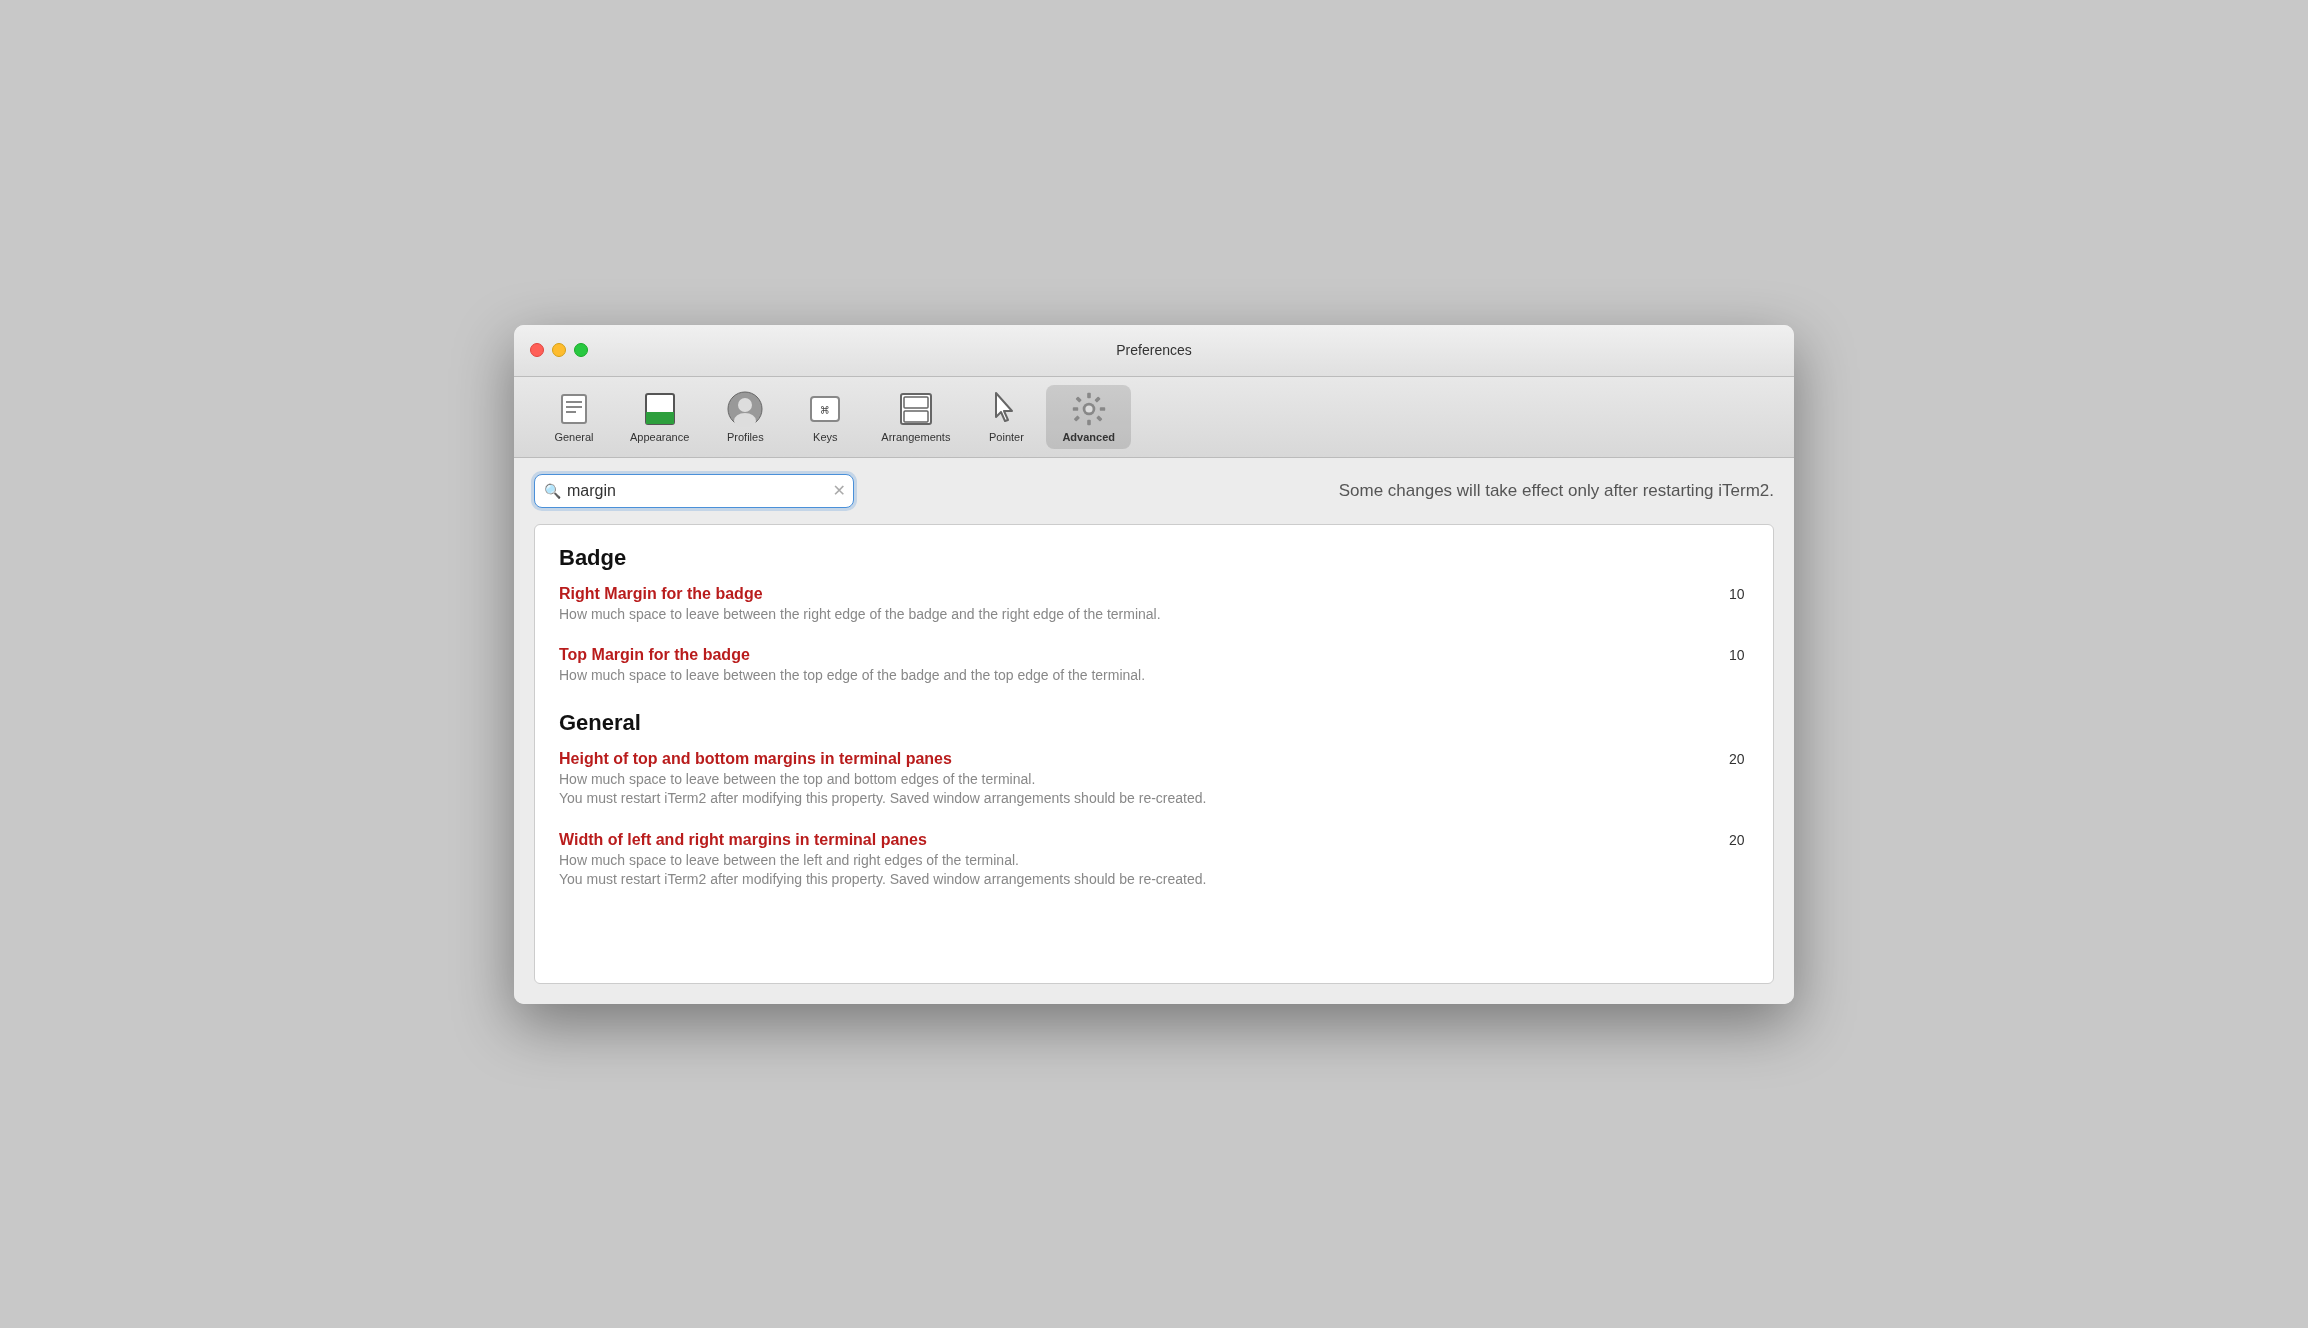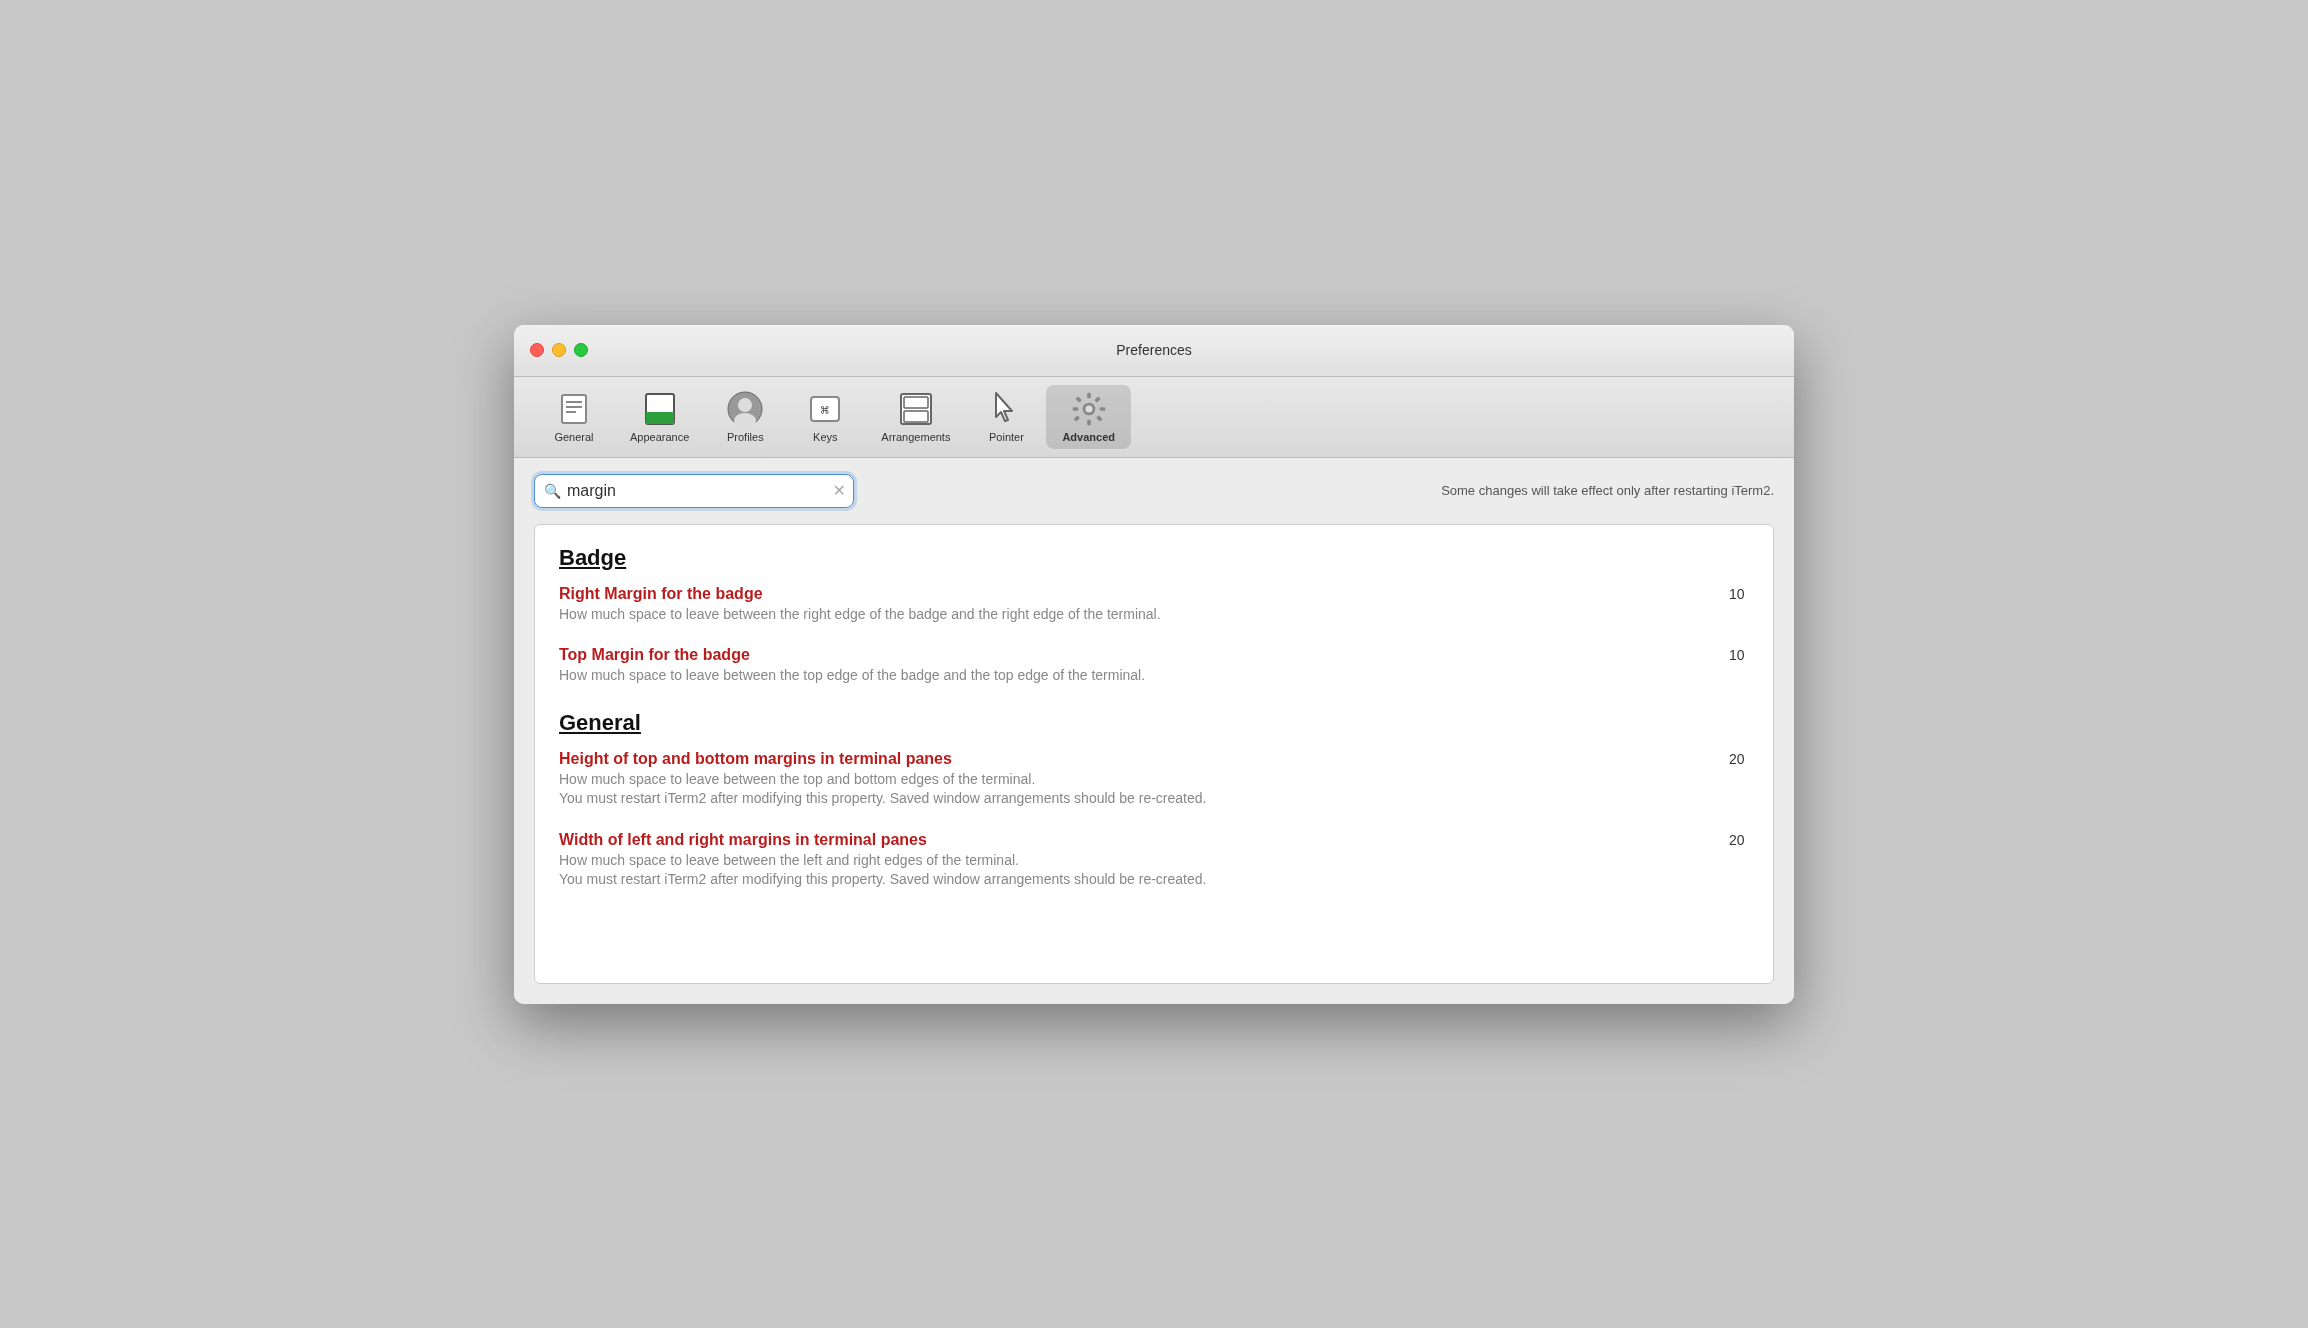--- a/index.html
+++ b/index.html
@@ -146,39 +146,38 @@
       top: 50%;
       transform: translateY(-50%);
       color: #aaa;
       cursor: pointer;
       font-size: 16px;
       line-height: 1;
     }
 
     .restart-notice {
       margin-left: auto;
-      font-size: 13px;
+      font-size: 17px;
       color: #555;
     }
 
     
     .results-panel {
       background: white;
       border: 1px solid #ccc;
       border-radius: 6px;
       padding: 20px 24px;
       min-height: 460px;
     }
 
     .section-title {
       font-size: 22px;
       font-weight: 700;
       color: #111;
       margin-bottom: 14px;
-      text-decoration: underline;
     }
 
     .setting-row {
       display: flex;
       align-items: flex-start;
       margin-bottom: 18px;
       padding-bottom: 4px;
     }
 
     .setting-info {

